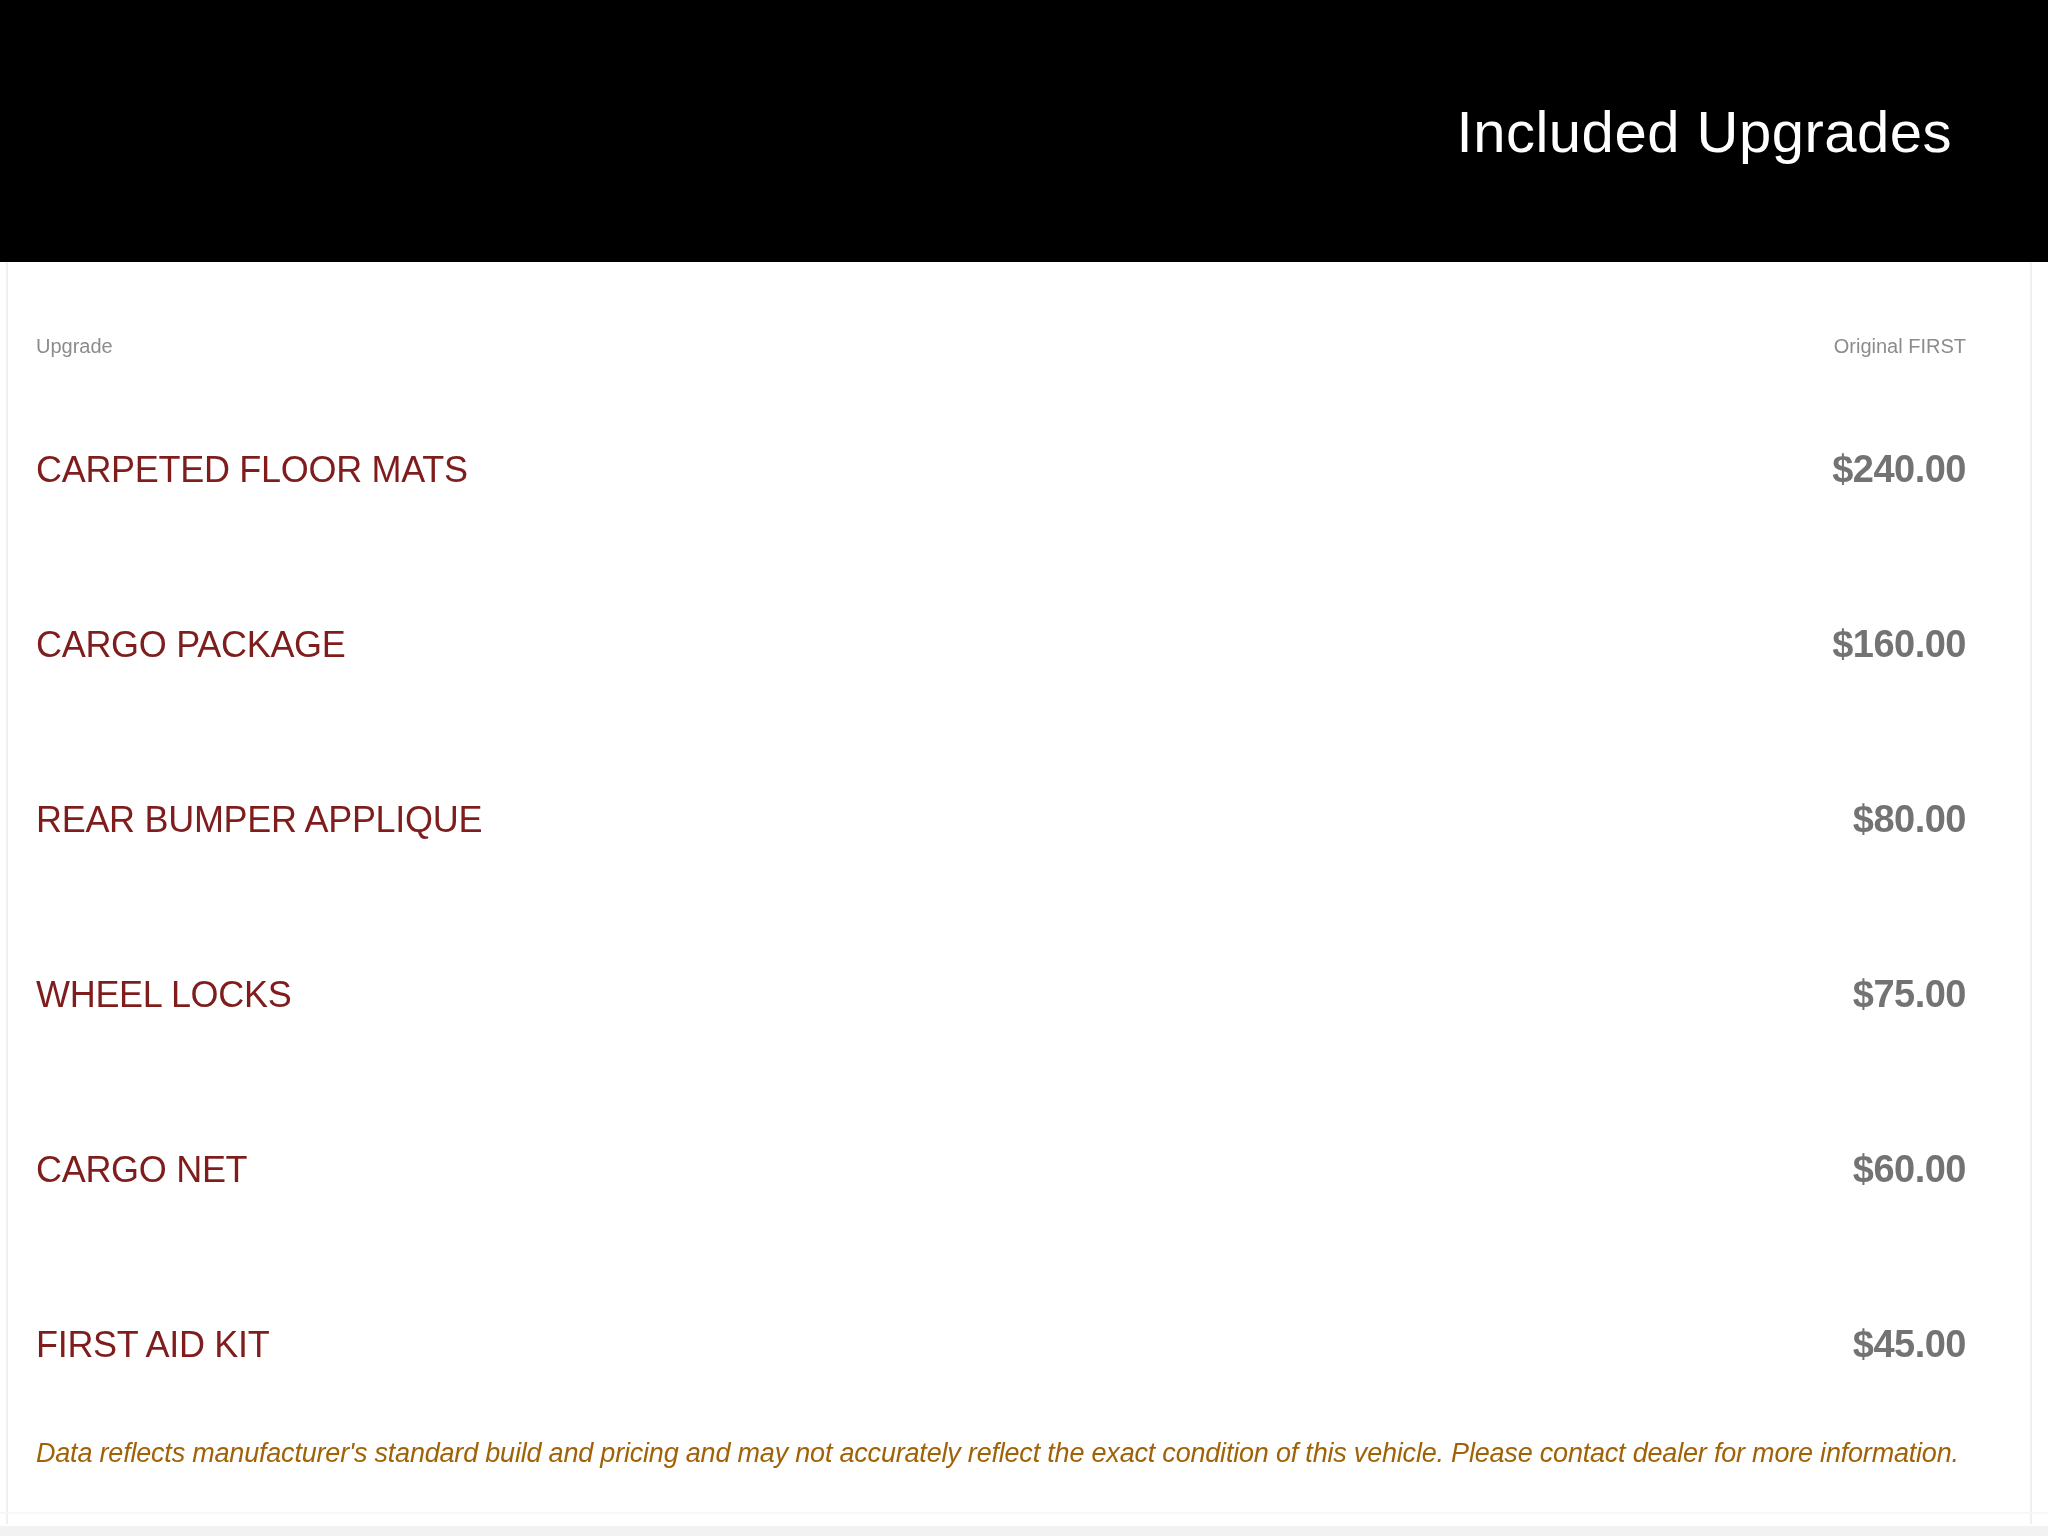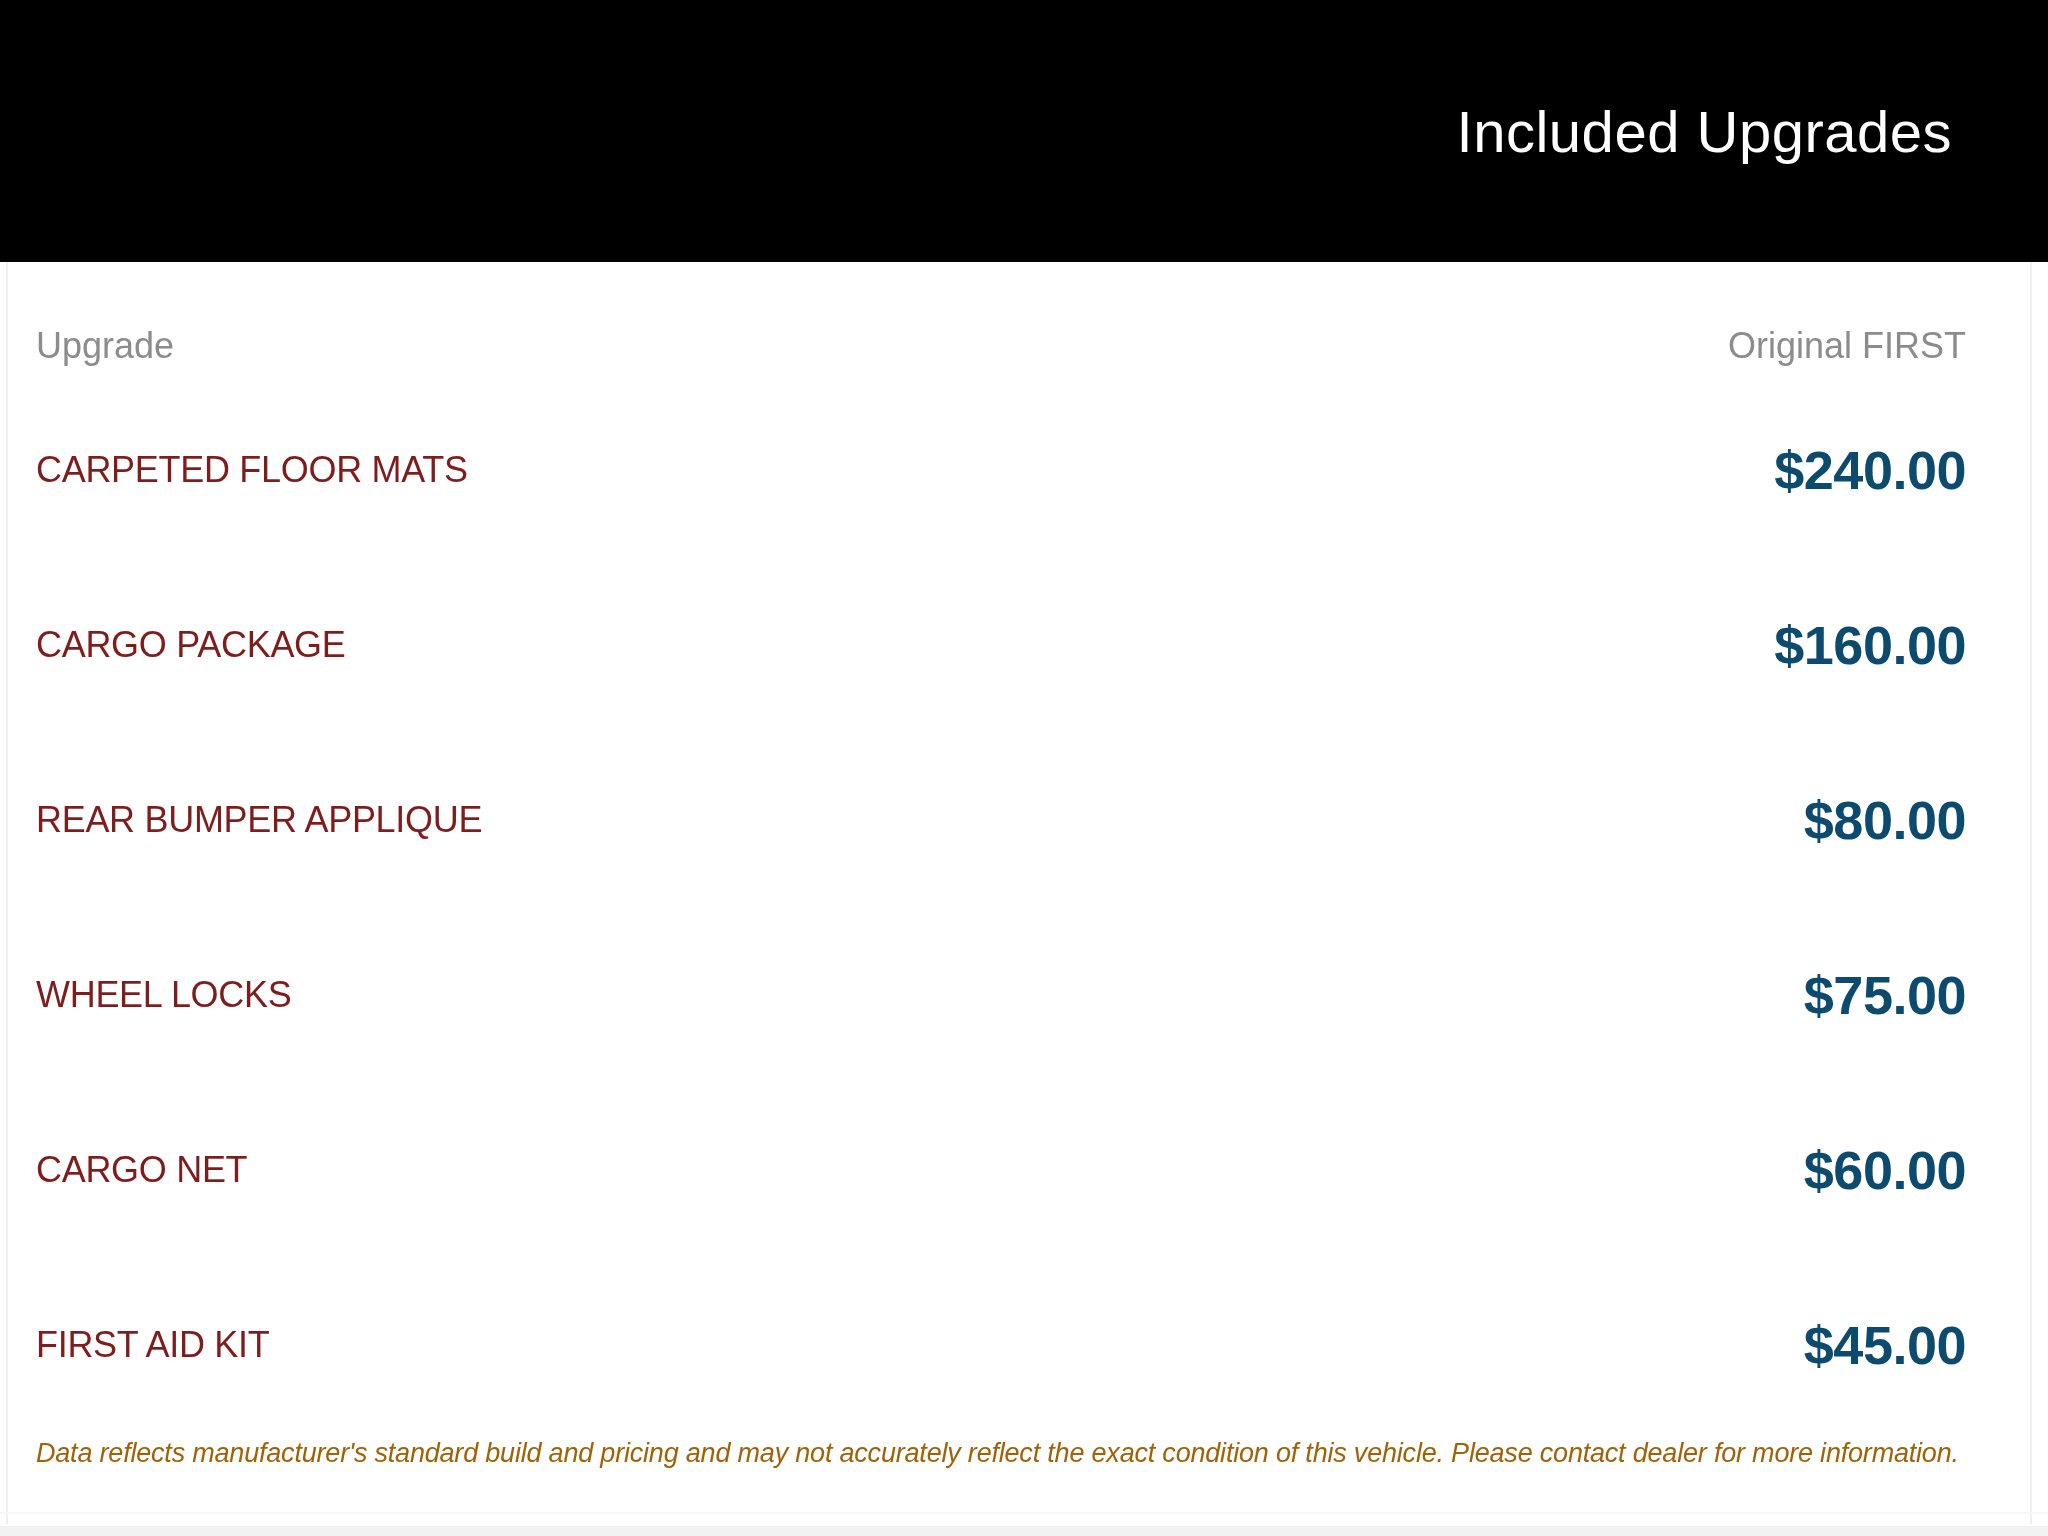--- a/index.html
+++ b/index.html
@@ -46,39 +46,39 @@
   }
   .col-header-row {
     display: flex;
     justify-content: space-between;
     align-items: center;
     margin-top: 62px;
     height: 44px;
   }
   .col-header {
     color: #8c8c8c;
-    font-size: 36px;
+    font-size: 20px;
     font-weight: 400;
   }
   .rows { margin-top: 14px; }
   .row {
     display: flex;
     justify-content: space-between;
     align-items: center;
     height: 175px;
   }
   .row-label {
     color: #7f1d1d;
     font-size: 36px;
     font-weight: 400;
     letter-spacing: -0.3px;
   }
   .row-price {
-    color: #0c4a6e;
-    font-size: 54px;
+    color: #737373;
+    font-size: 38px;
     font-weight: 700;
     letter-spacing: -0.5px;
     text-align: center;
   }
   
   .disclaimer {
     margin-top: 6px;
     color: #a16207;
     font-size: 27px;
     font-style: italic;

